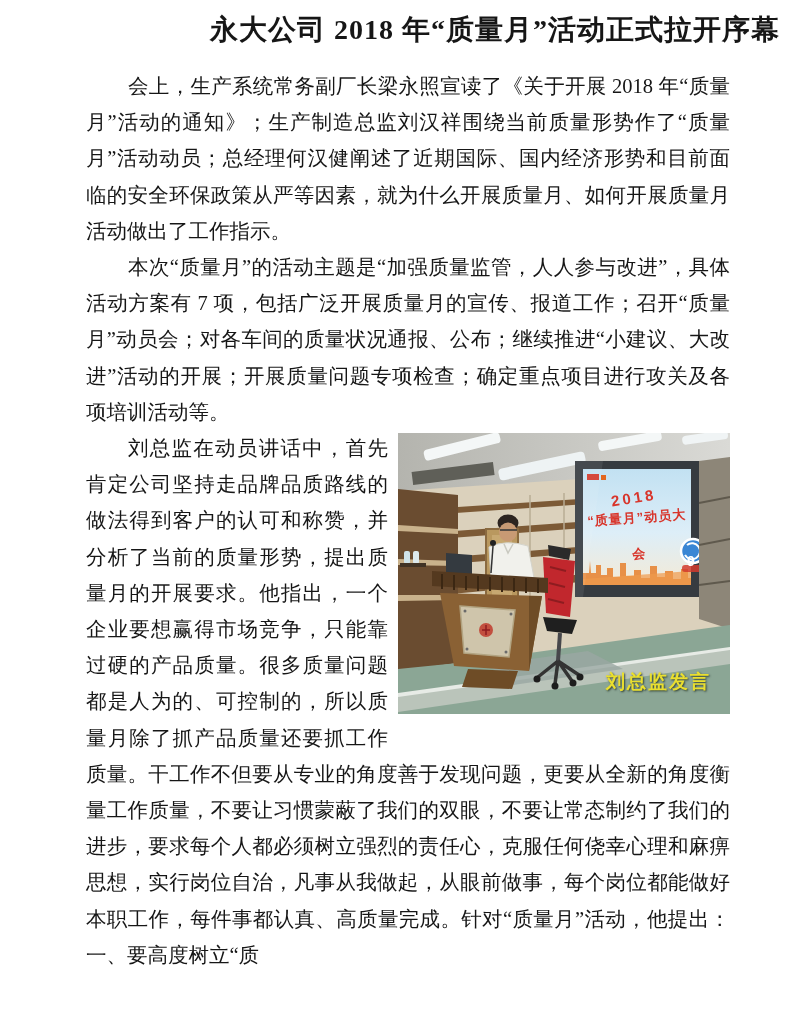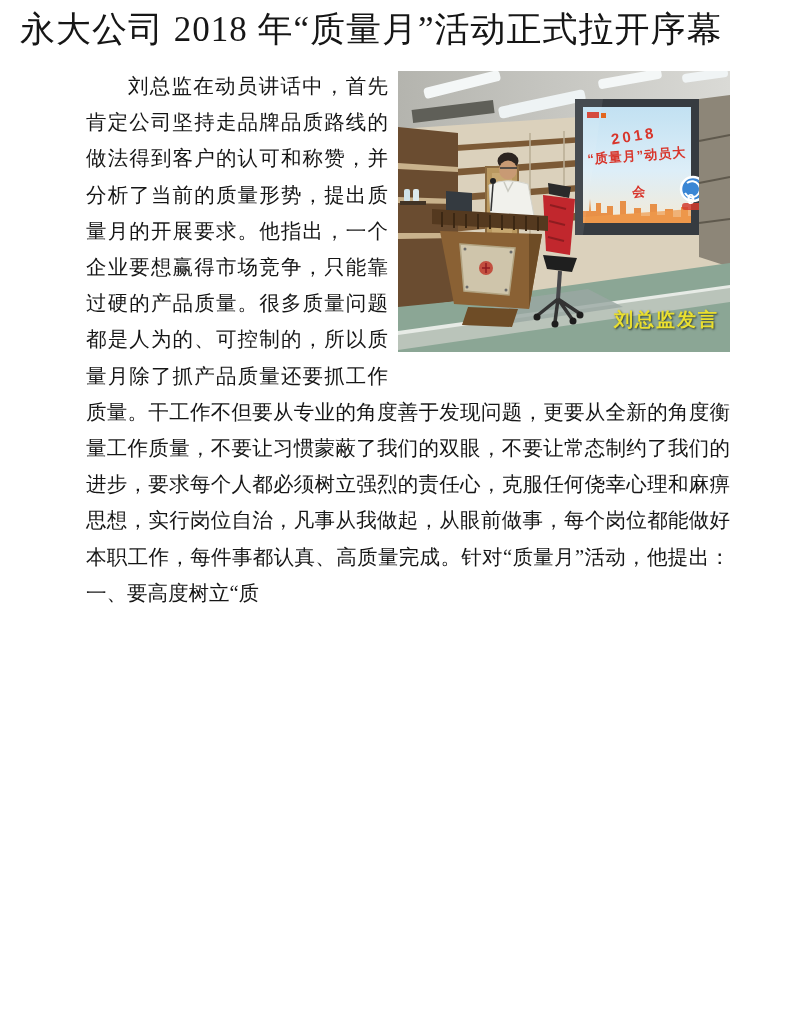--- a/index.html
+++ b/index.html
@@ -2,22 +2,22 @@
 <html><head>
 <meta charset="utf-8">
 <style>
   html,body{margin:0;padding:0;}
   body{
     width:800px;height:1015px;overflow:hidden;background:#ffffff;
     font-family:"Liberation Serif","DejaVu Serif",serif;color:#161616;
   }
   .doc{width:800px;height:1015px;position:relative;}
   .title{
-    margin:13px 20px 0 20px;font-size:35px;line-height:34px;font-weight:normal;
-    text-align:left;letter-spacing:1px;
+    margin:13px 20px 0 20px;font-size:28px;line-height:34px;font-weight:bold;
+    text-align:right;letter-spacing:1px;
   }
   .body-text{
     margin:21px 70px 0 86px;font-size:20.5px;line-height:36.2px;
     text-align:justify;
   }
   .para{margin:0;text-indent:2.05em;}
   .lead{font-weight:bold;margin-right:0.6em;}
 
   
   .photo{
@@ -32,36 +32,38 @@
     letter-spacing:3px;transform:rotate(-9deg);
   }
   .slide-title{
     left:184px;top:67px;width:112px;text-align:center;color:#d8352b;
     font-weight:bold;font-size:13px;transform:rotate(-4deg);letter-spacing:1px;
   }
   .slide-logo-digit{
     left:289px;top:110px;color:#ffffff;font-weight:bold;font-size:14px;
   }
   .photo-caption{
-    right:11px;bottom:14px;color:#eadf2f;font-weight:bold;font-size:19px;
+    right:19px;bottom:14px;color:#eadf2f;font-weight:bold;font-size:19px;
     letter-spacing:2px;text-shadow:1px 1px 2px rgba(30,45,35,0.85);
     font-family:"Liberation Serif","DejaVu Serif",serif;
   }
 </style>
 </head>
 <body>
 
 <div class="doc">
 
   <h1 class="title">永大公司 2018 年“质量月”活动正式拉开序幕</h1>
 
   <div class="body-text">
 
 
+    <p class="para">会上，生产系统常务副厂长梁永照宣读了《关于开展 2018 年“质量月”活动的通知》；生产制造总监刘汉祥围绕当前质量形势作了“质量月”活动动员；总经理何汉健阐述了近期国际、国内经济形势和目前面临的安全环保政策从严等因素，就为什么开展质量月、如何开展质量月活动做出了工作指示。</p>
 
+    <p class="para">本次“质量月”的活动主题是“加强质量监管，人人参与改进”，具体活动方案有 7 项，包括广泛开展质量月的宣传、报道工作；召开“质量月”动员会；对各车间的质量状况通报、公布；继续推进“小建议、大改进”活动的开展；开展质量问题专项检查；确定重点项目进行攻关及各项培训活动等。</p>
 
     <p class="para"><span class="photo">
 
         <svg viewBox="0 0 332 281" preserveAspectRatio="none">
           <defs>
             <linearGradient id="sky" x1="0" y1="0" x2="0" y2="1">
               <stop offset="0" stop-color="#c2e1f2"></stop>
               <stop offset="0.55" stop-color="#ddeef8"></stop>
               <stop offset="1" stop-color="#f4ead6"></stop>
             </linearGradient>

